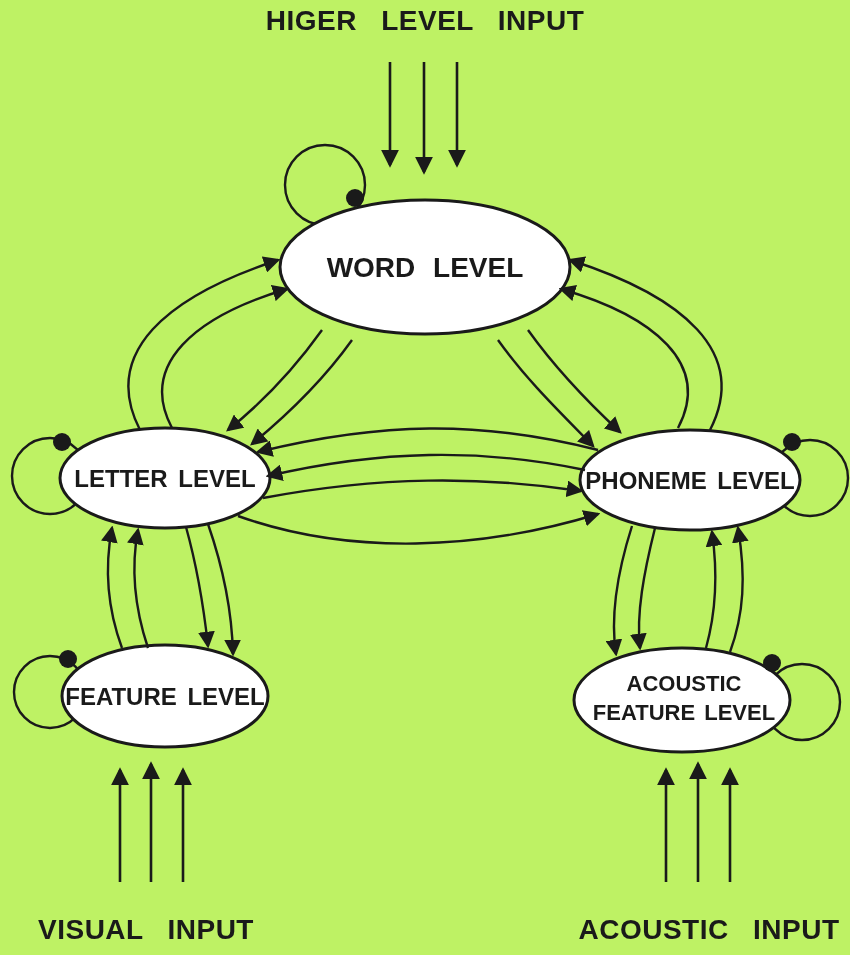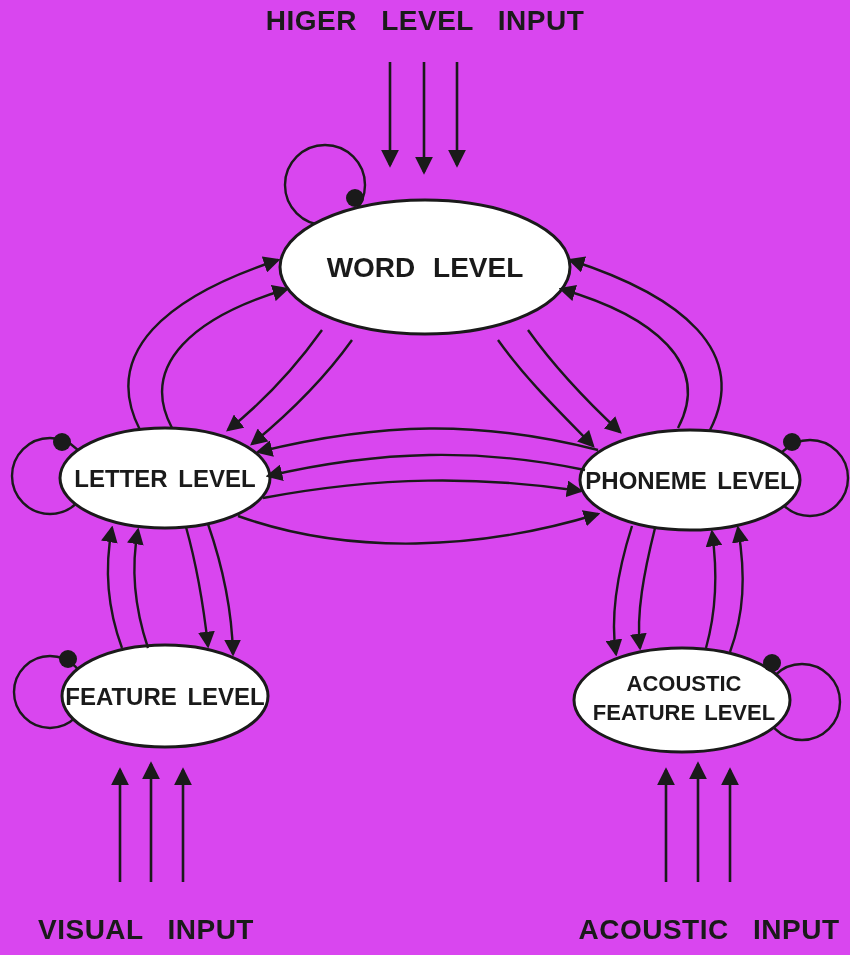--- a/index.html
+++ b/index.html
@@ -4,21 +4,21 @@
 <style>
   html, body {
     margin: 0;
     padding: 0;
     background: #ffffff;
   }
   .canvas {
     width: 850px;
     height: 955px;
     position: relative;
-    background: #d946ef;
+    background: #bef264;
     overflow: hidden;
   }
   svg { display: block; }
   svg text {
     font-family: "Liberation Sans", "DejaVu Sans", sans-serif;
     font-weight: bold;
     fill: #1a1a1a;
     text-anchor: middle;
   }
   .input-label   { font-size: 28px; word-spacing: 16px; letter-spacing: 0.5px; }

